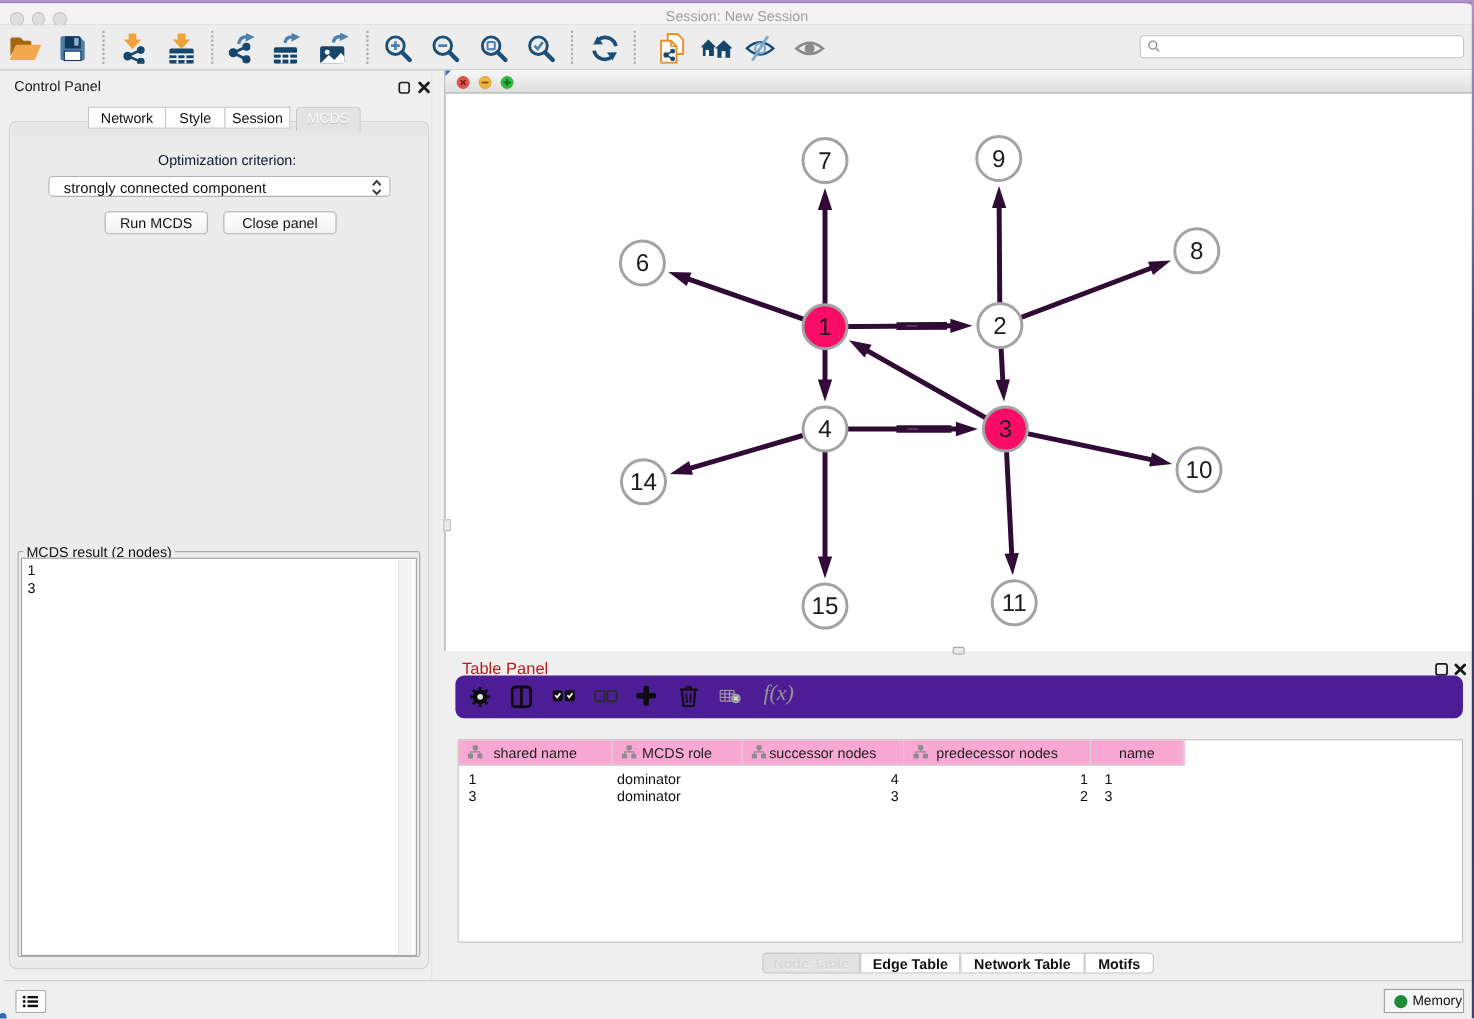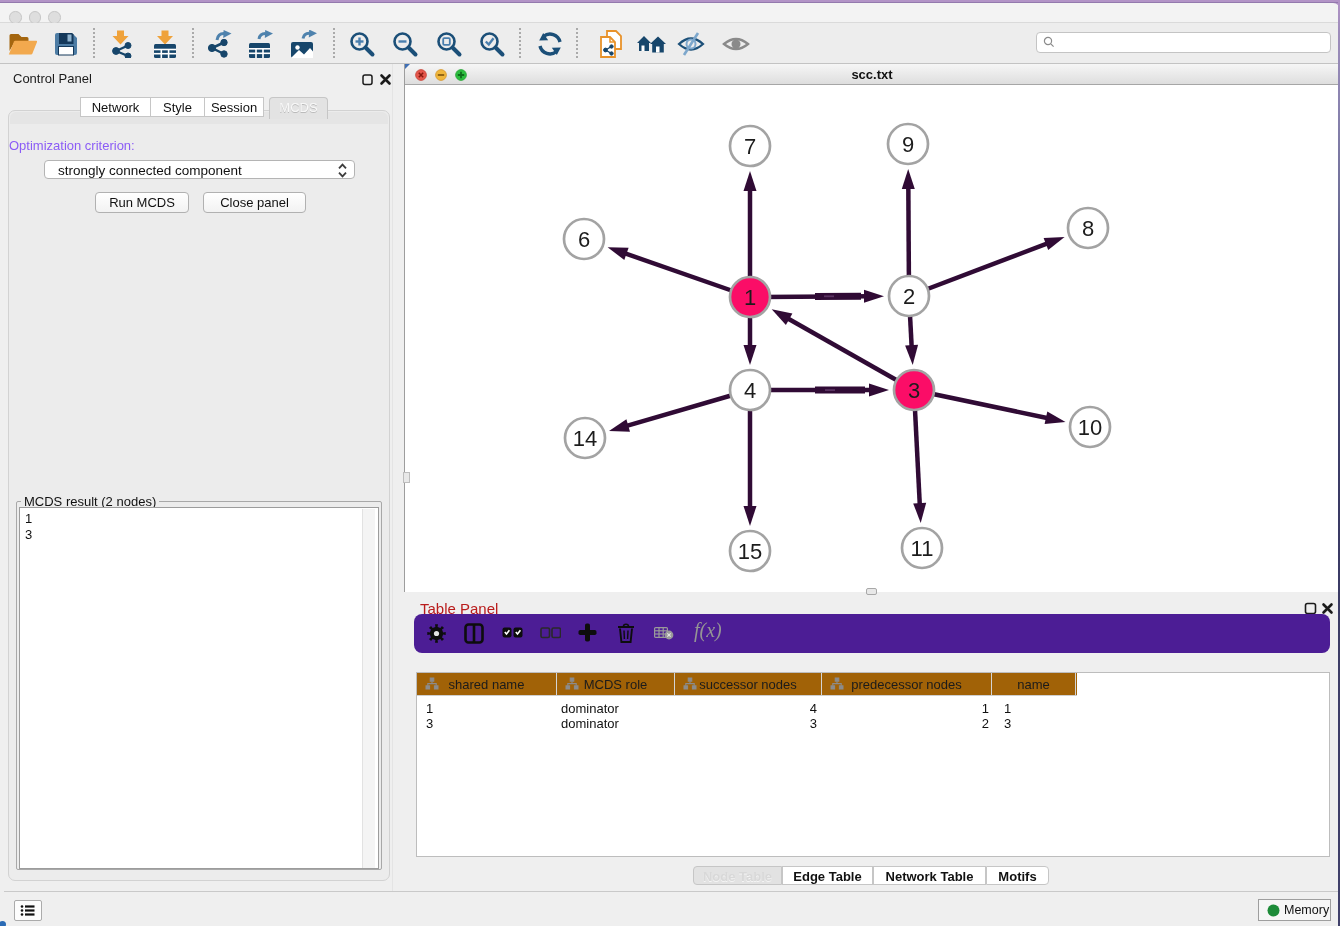--- a/index.html
+++ b/index.html
@@ -16,42 +16,42 @@
 #search{position:absolute;left:1036px;top:9px;width:293px;height:19px;background:#fff;border:1px solid #c4c4c4;border-radius:4px}
 #search svg{position:absolute;left:6px;top:3px}
 
 #cp-title{left:13px;top:71px;font-size:13px;color:#1b1b1b}
 .panbtn{position:absolute;top:73px}
 #cp-box{left:8px;top:110px;width:380px;height:769px;background:#ececec;border:1px solid #d2d2d2;border-radius:7px}
 #cp-box .innerband{position:absolute;left:1px;top:1px;right:1px;height:12px;background:#e5e5e5;border-radius:6px 6px 0 0}
 .tab{position:absolute;top:97px;height:20px;background:#fff;border:1px solid #c6c6c6;font-size:13px;color:#111;
  text-align:center;line-height:20px;box-sizing:border-box}
 .tabsel{background:#e3e3e3;color:#f8f8f8;text-shadow:0 1px 0 #bbb;border-bottom:none;height:22px;border-radius:4px 4px 0 0;z-index:5}
-#optlabel{left:9px;top:138px;width:373px;text-align:left;font-size:13px;color:#8b5cf6}
+#optlabel{left:20px;top:138px;width:373px;text-align:center;font-size:13px;color:#0f172a}
 #dropdown{left:44px;top:160px;width:311px;height:19px;background:#fff;border:1px solid #b4b4b4;border-radius:4px;box-sizing:border-box}
 #dropdown .dtext{position:absolute;left:13px;top:2px;font-size:13.5px;color:#111}
 #dropdown svg{position:absolute;right:6px;top:2px}
 .btn{position:absolute;top:192px;height:21px;background:linear-gradient(#ffffff,#f2f2f2);border:1px solid #b1b1b1;border-radius:4px;
  font-size:13px;color:#111;text-align:center;line-height:20px;box-sizing:border-box}
 #fieldset{left:16px;top:501px;width:366px;height:369px;border:1px solid #a8a8a8;border-radius:2px;box-sizing:border-box}
 #fs-legend{left:21px;top:494px;background:#ececec;padding:0 3px;font-size:13px;color:#111}
 #fs-white{left:19px;top:507px;width:360px;height:362px;background:#fff;border:1px solid #9c9c9c;box-sizing:border-box}
 #fs-white .txt{position:absolute;left:5px;top:3px;font-size:13px;color:#111;line-height:16px}
 #fs-scroll{position:absolute;right:3px;top:1px;width:12px;height:359px;background:#f4f4f4;border-left:1px solid #e2e2e2}
 #cp-edge{left:392px;top:64px;width:1px;height:827px;background:#e4e4e4}
 
 #netwin{left:404px;top:64px;width:934px;height:528px;background:#fff;border-left:1px solid #9d9d9d;box-sizing:content-box}
 #net-titlebar{position:absolute;left:0;top:0;width:934px;height:21px;background:linear-gradient(#f6f6f6,#dedede);border-bottom:1px solid #a6a6a6;box-sizing:border-box}
 #net-title{position:absolute;left:0;top:3px;width:100%;text-align:center;font-size:13px;font-weight:600;color:#111}
 #net-corner{position:absolute;left:0;top:0;width:0;height:0;border-top:5px solid #3f6fb5;border-right:5px solid transparent}
 
 #tp-title{left:420px;top:600px;font-size:15px;color:#b91c1c}
 #tp-toolbar{left:414px;top:614px;width:916px;height:39px;background:#4c1d95;border-radius:8px}
 #tp-table{left:416px;top:672px;width:914px;height:185px;background:#fff;border:1px solid #bdbdbd;box-sizing:border-box}
-#tp-header{position:absolute;left:0;top:0;width:660px;height:23px;background:#a16207;border-bottom:1px solid #cfcfcf;box-sizing:border-box}
+#tp-header{position:absolute;left:0;top:0;width:660px;height:23px;background:#f9a8d4;border-bottom:1px solid #cfcfcf;box-sizing:border-box}
 .hcell{position:absolute;top:0;height:22px;border-right:1px solid #d4d4d4;box-sizing:border-box}
 .hlabel{position:absolute;top:4px;width:100%;text-align:center;font-size:13px;color:#1b1b1b}
 .hicon{position:absolute;left:8px;top:4px}
 .trow{position:absolute;font-size:13px;color:#111;height:16px}
 .tabs2 .tab2{position:absolute;top:866px;height:19px;background:#fff;border:1px solid #c6c6c6;font-size:13px;font-weight:600;color:#111;text-align:center;line-height:19px;box-sizing:border-box}
 .tab2sel{background:#e2e2e2 !important;color:#d8d8d8 !important;text-shadow:0 1px 0 #f5f5f5}
 
 #statusbar{left:4px;top:891px;width:1340px;height:35px;background:#efefef;border-top:1px solid #c9c9c9;box-sizing:border-box}
 #listbtn{position:absolute;left:10px;top:8px;width:28px;height:21px;background:#fdfdfd;border:1px solid #ababab;border-radius:2px;box-sizing:border-box}
 #membtn{position:absolute;left:1254px;top:7px;width:73px;height:22px;background:#f6f6f6;border:1px solid #9e9e9e;box-sizing:border-box;font-size:12.5px;color:#111}
@@ -60,20 +60,21 @@
 #bluedot{left:-1px;top:921px;width:7px;height:7px;background:#2b6bb5;border-radius:50%}
 </style>
 </head>
 <body>
 <div id="cornerTR" class="abs"></div>
 <div id="topstrip" class="abs"></div>
 <div id="titlebar" class="abs">
   <span class="tl" style="left:9px"></span>
   <span class="tl" style="left:28.5px"></span>
   <span class="tl" style="left:48px"></span>
+  <div class="title">Session: New Session</div>
 </div>
 <div id="toolbar" class="abs">
   <div class="ticon" style="left:8px"><svg width="30" height="28" viewBox="0 0 30 28">
         <path d="M1.5,21 V5.5 a1.5,1.5 0 0 1 1.5,-1.5 h7.5 l3,3 h5.5 a1.5,1.5 0 0 1 1.5,1.5 V13 H6 z" fill="#a4660f"></path>
         <path d="M0.8,24.5 L6,11.5 a1.3,1.3 0 0 1 1.2,-0.8 H28.2 a0.9,0.9 0 0 1 0.8,1.2 L24.3,23.7 a1.3,1.3 0 0 1 -1.2,0.8 z" fill="#f2a94e"></path>
       </svg></div>
   <div class="ticon" style="left:52px"><svg width="28" height="28" viewBox="0 0 28 28">
         <path d="M3,5 a2,2 0 0 1 2,-2 H20 l5,5 V23 a2,2 0 0 1 -2,2 H5 a2,2 0 0 1 -2,-2 z" fill="#4d7ca4"></path>
         <path d="M7,3 h13 l1.5,1.5 V14 H7 z" fill="#14385a"></path>
         <rect x="15.5" y="4.5" width="4" height="7" fill="#8fb3cf"></rect>
@@ -238,21 +239,20 @@
  <div id="net-titlebar">
    <div id="net-corner"></div>
    <svg style="position:absolute;left:9px;top:4px" width="60" height="14" viewBox="0 0 60 14">
      <circle cx="7" cy="7" r="5.4" fill="#e4564b" stroke="#c64439" stroke-width="0.8"></circle>
      <path d="M4.8,4.8 L9.2,9.2 M9.2,4.8 L4.8,9.2" stroke="#87180f" stroke-width="1.5"></path>
      <circle cx="27" cy="7" r="5.4" fill="#f0b73c" stroke="#d6952c" stroke-width="0.8"></circle>
      <line x1="23.8" y1="7" x2="30.2" y2="7" stroke="#8a5d10" stroke-width="1.8"></line>
      <circle cx="47" cy="7" r="5.4" fill="#2cbe3f" stroke="#27a335" stroke-width="0.8"></circle>
      <path d="M43.8,7 H50.2 M47,3.8 V10.2" stroke="#0e6e1b" stroke-width="1.8"></path>
    </svg>
-   <div id="net-title">scc.txt</div>
  </div>
 </div>
 <div class="abs" style="left:866px;top:588px;width:9px;height:5px;background:#e8e8e8;border:1px solid #a8a8a8;border-radius:2px"></div>
 <div class="abs" style="left:403px;top:472px;width:5px;height:9px;background:#e8e8e8;border:1px solid #bdbdbd"></div>
 <svg id="graph" width="934" height="507" viewBox="405 85 934 507" style="position:absolute;left:405px;top:85px">
 <line x1="750" y1="297" x2="750.0" y2="185.0" stroke="#300b35" stroke-width="4.5"></line>
 <polygon points="750.0,171.0 756.5,191.0 743.5,191.0" fill="#300b35"></polygon>
 <line x1="750" y1="297" x2="620.8" y2="251.9" stroke="#300b35" stroke-width="4.5"></line>
 <polygon points="607.6,247.2 628.6,247.7 624.3,260.0" fill="#300b35"></polygon>
 <line x1="750" y1="297" x2="870.0" y2="296.2" stroke="#300b35" stroke-width="4.5"></line>

